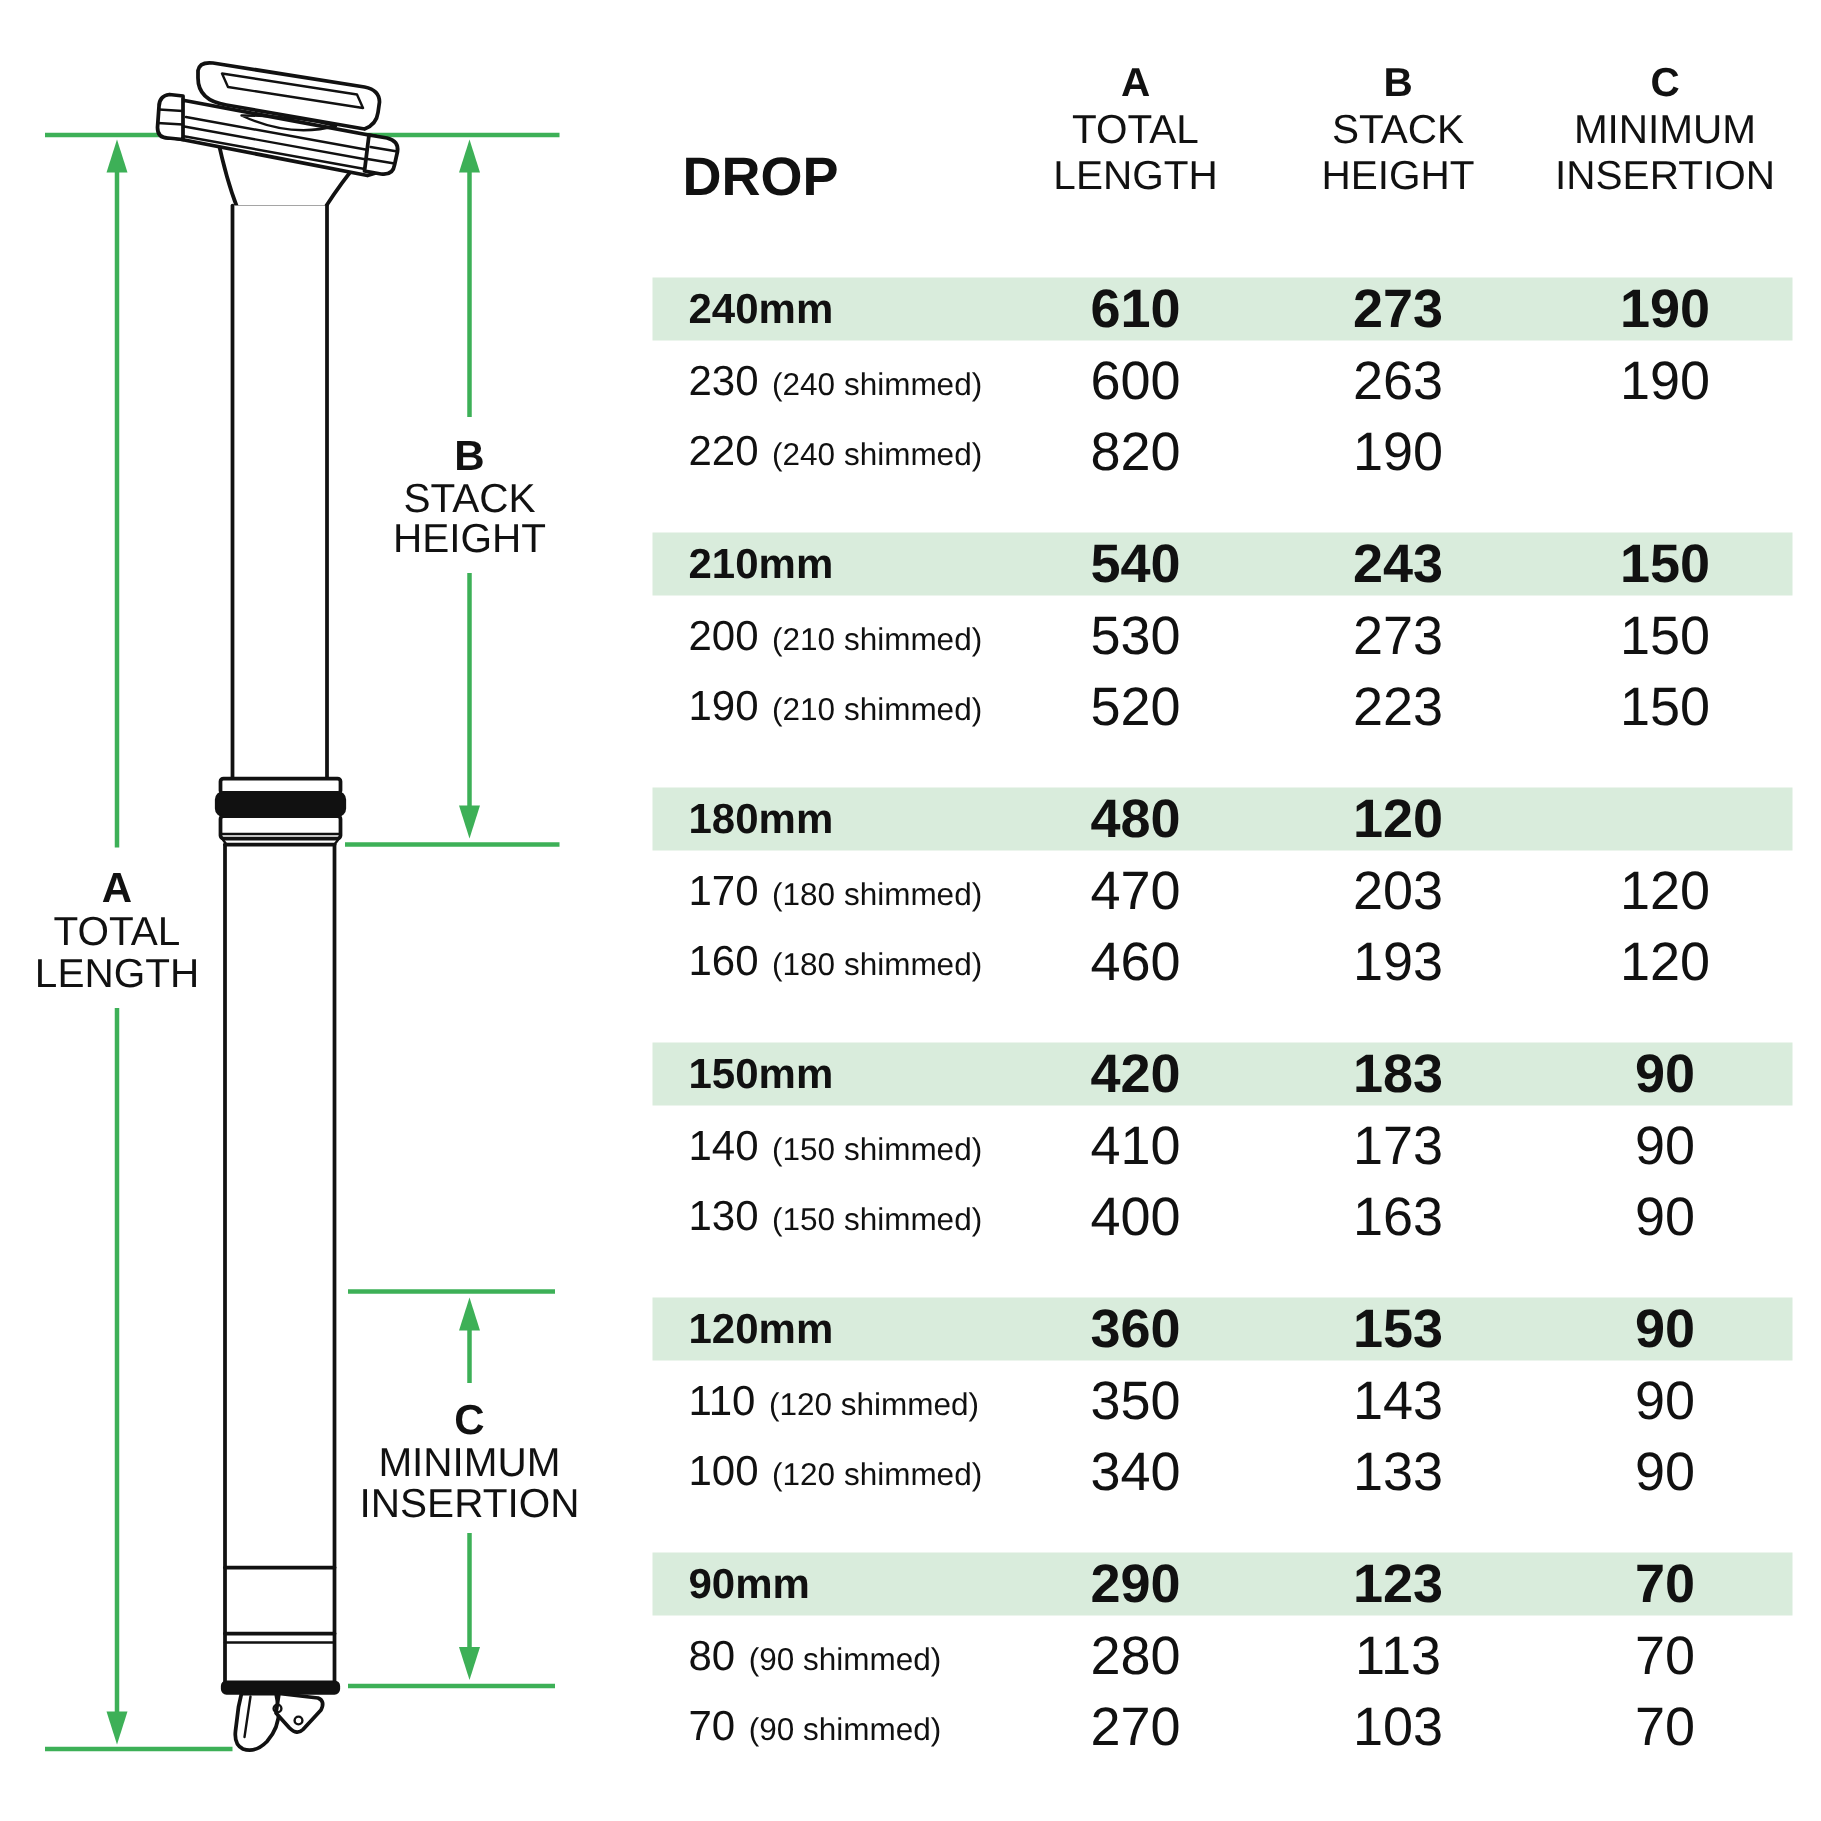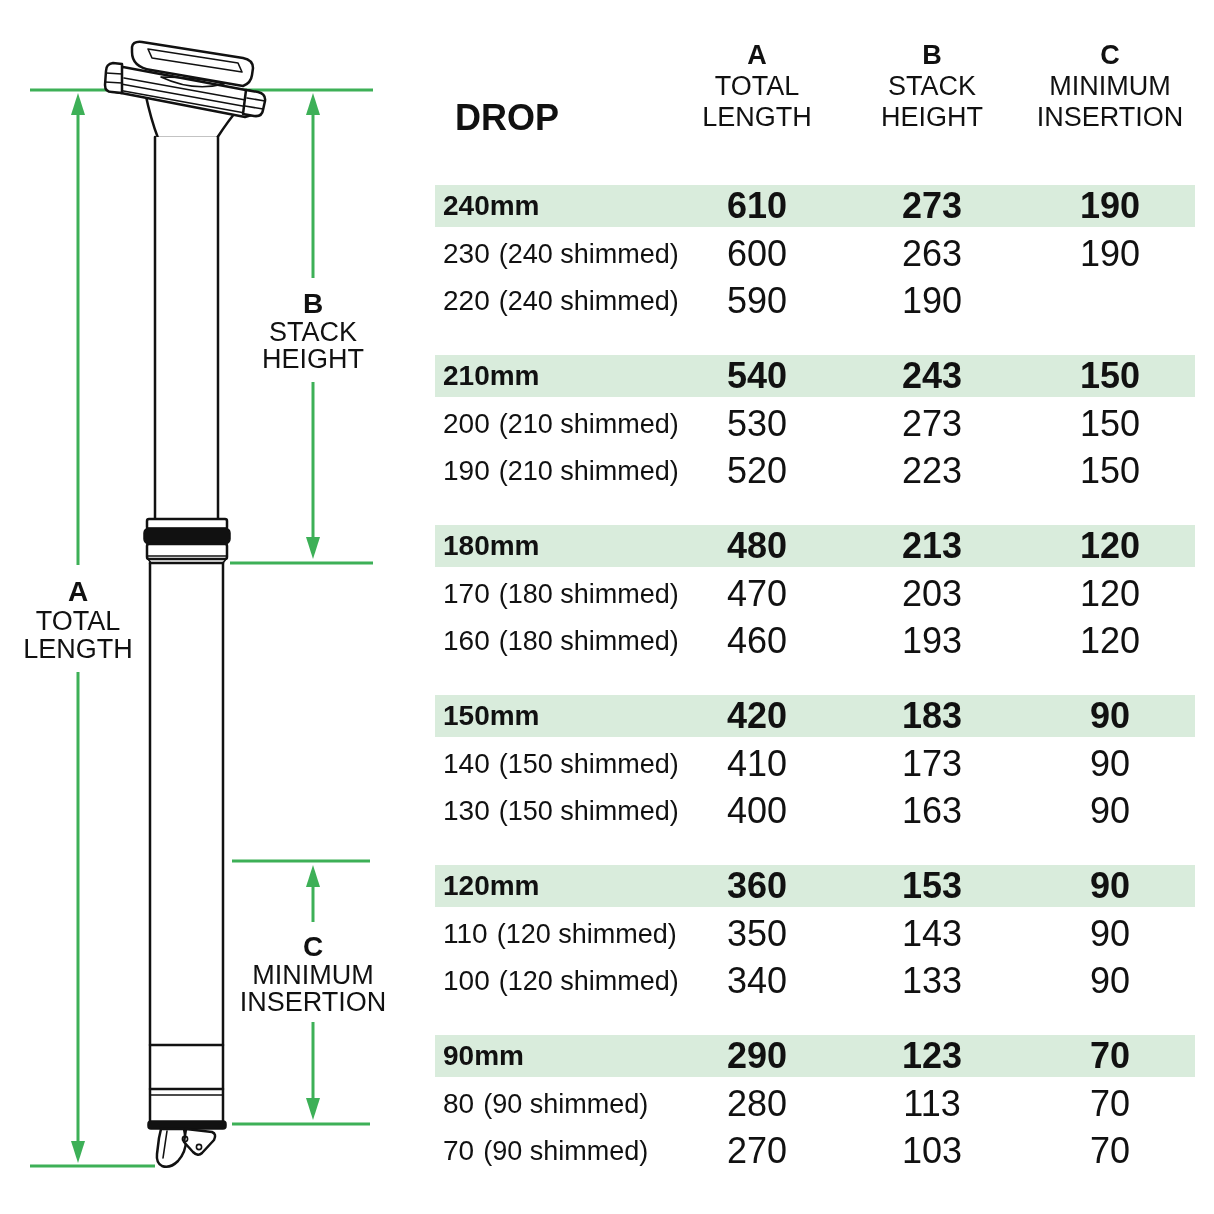--- a/index.html
+++ b/index.html
@@ -27,24 +27,24 @@
   #thead{position:absolute;left:435px;top:40px;width:760px;align-items:end;}
   .col-head{text-align:center;line-height:31px;font-size:27px;}
   .col-letter{font-weight:bold;font-size:27px;}
   .drop-head{padding-left:20px;font-size:36px;font-weight:bold;line-height:31px;}
 
   #tbody{position:absolute;left:435px;top:185px;width:760px;}
   .group{margin-bottom:31px;}
   .row{height:47px;align-items:center;}
   .row.head{height:42px;background:var(--row-highlight);font-weight:bold;}
   .row.data:nth-of-type(2){margin-top:3px;}
-  .cell-drop{padding-left:8px;display:flex;align-items:baseline;gap:9px;white-space:nowrap;}
+  .cell-drop{padding-left:24px;display:flex;align-items:baseline;gap:9px;white-space:nowrap;}
   .bignum{font-size:28px;}
   .row.head .bignum{font-weight:bold;}
-  .note{font-size:27px;}
+  .note{font-size:21px;}
   .cell-num{text-align:center;font-size:36px;}
 </style>
 </head>
 <body>
 
 <svg id="diagram" viewBox="0 0 435 1214" width="435" height="1214">
 
   <g>
     <line class="gline" x1="30" y1="90" x2="373" y2="90"></line>
     <line class="gline" x1="30" y1="1166" x2="155" y2="1166"></line>
@@ -169,21 +169,21 @@
         </div>
       <div class="cell-num">600</div>
       <div class="cell-num">263</div>
       <div class="cell-num">190</div>
     </div>
     <div class="row data grid">
       <div class="cell-drop">
           <span class="bignum">220</span>
           <span class="note">(240 shimmed)</span>
         </div>
-      <div class="cell-num">590</div>
+      <div class="cell-num">820</div>
       <div class="cell-num">190</div>
     </div>
   </section>
 
   <section class="group">
     <div class="row head grid">
       <div class="cell-drop">
           <span class="bignum">210mm</span>
         </div>
       <div class="cell-num">540</div>
@@ -209,21 +209,20 @@
       <div class="cell-num">150</div>
     </div>
   </section>
 
   <section class="group">
     <div class="row head grid">
       <div class="cell-drop">
           <span class="bignum">180mm</span>
         </div>
       <div class="cell-num">480</div>
-      <div class="cell-num">213</div>
       <div class="cell-num">120</div>
     </div>
     <div class="row data grid">
       <div class="cell-drop">
           <span class="bignum">170</span>
           <span class="note">(180 shimmed)</span>
         </div>
       <div class="cell-num">470</div>
       <div class="cell-num">203</div>
       <div class="cell-num">120</div>

